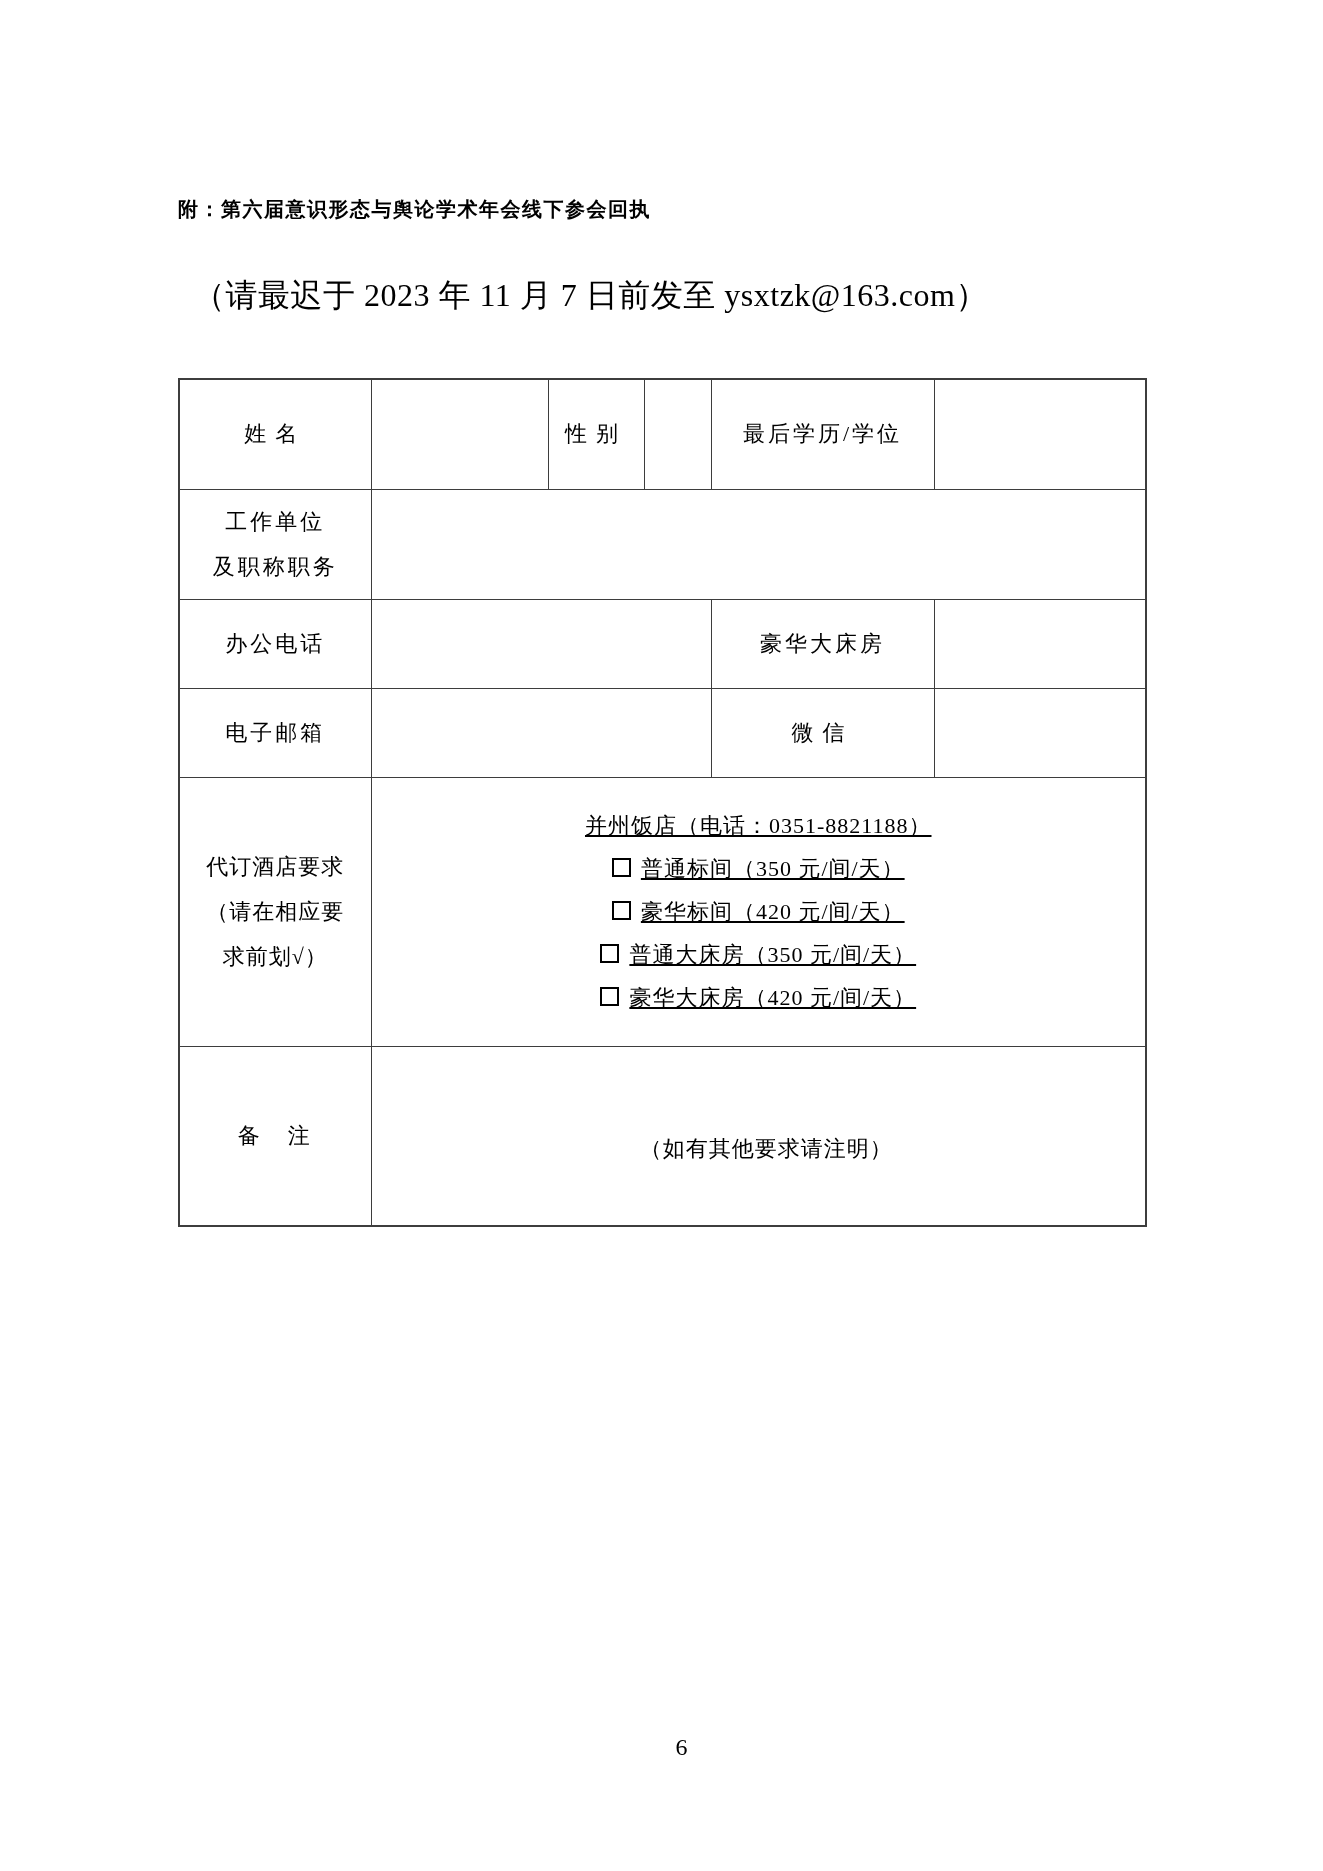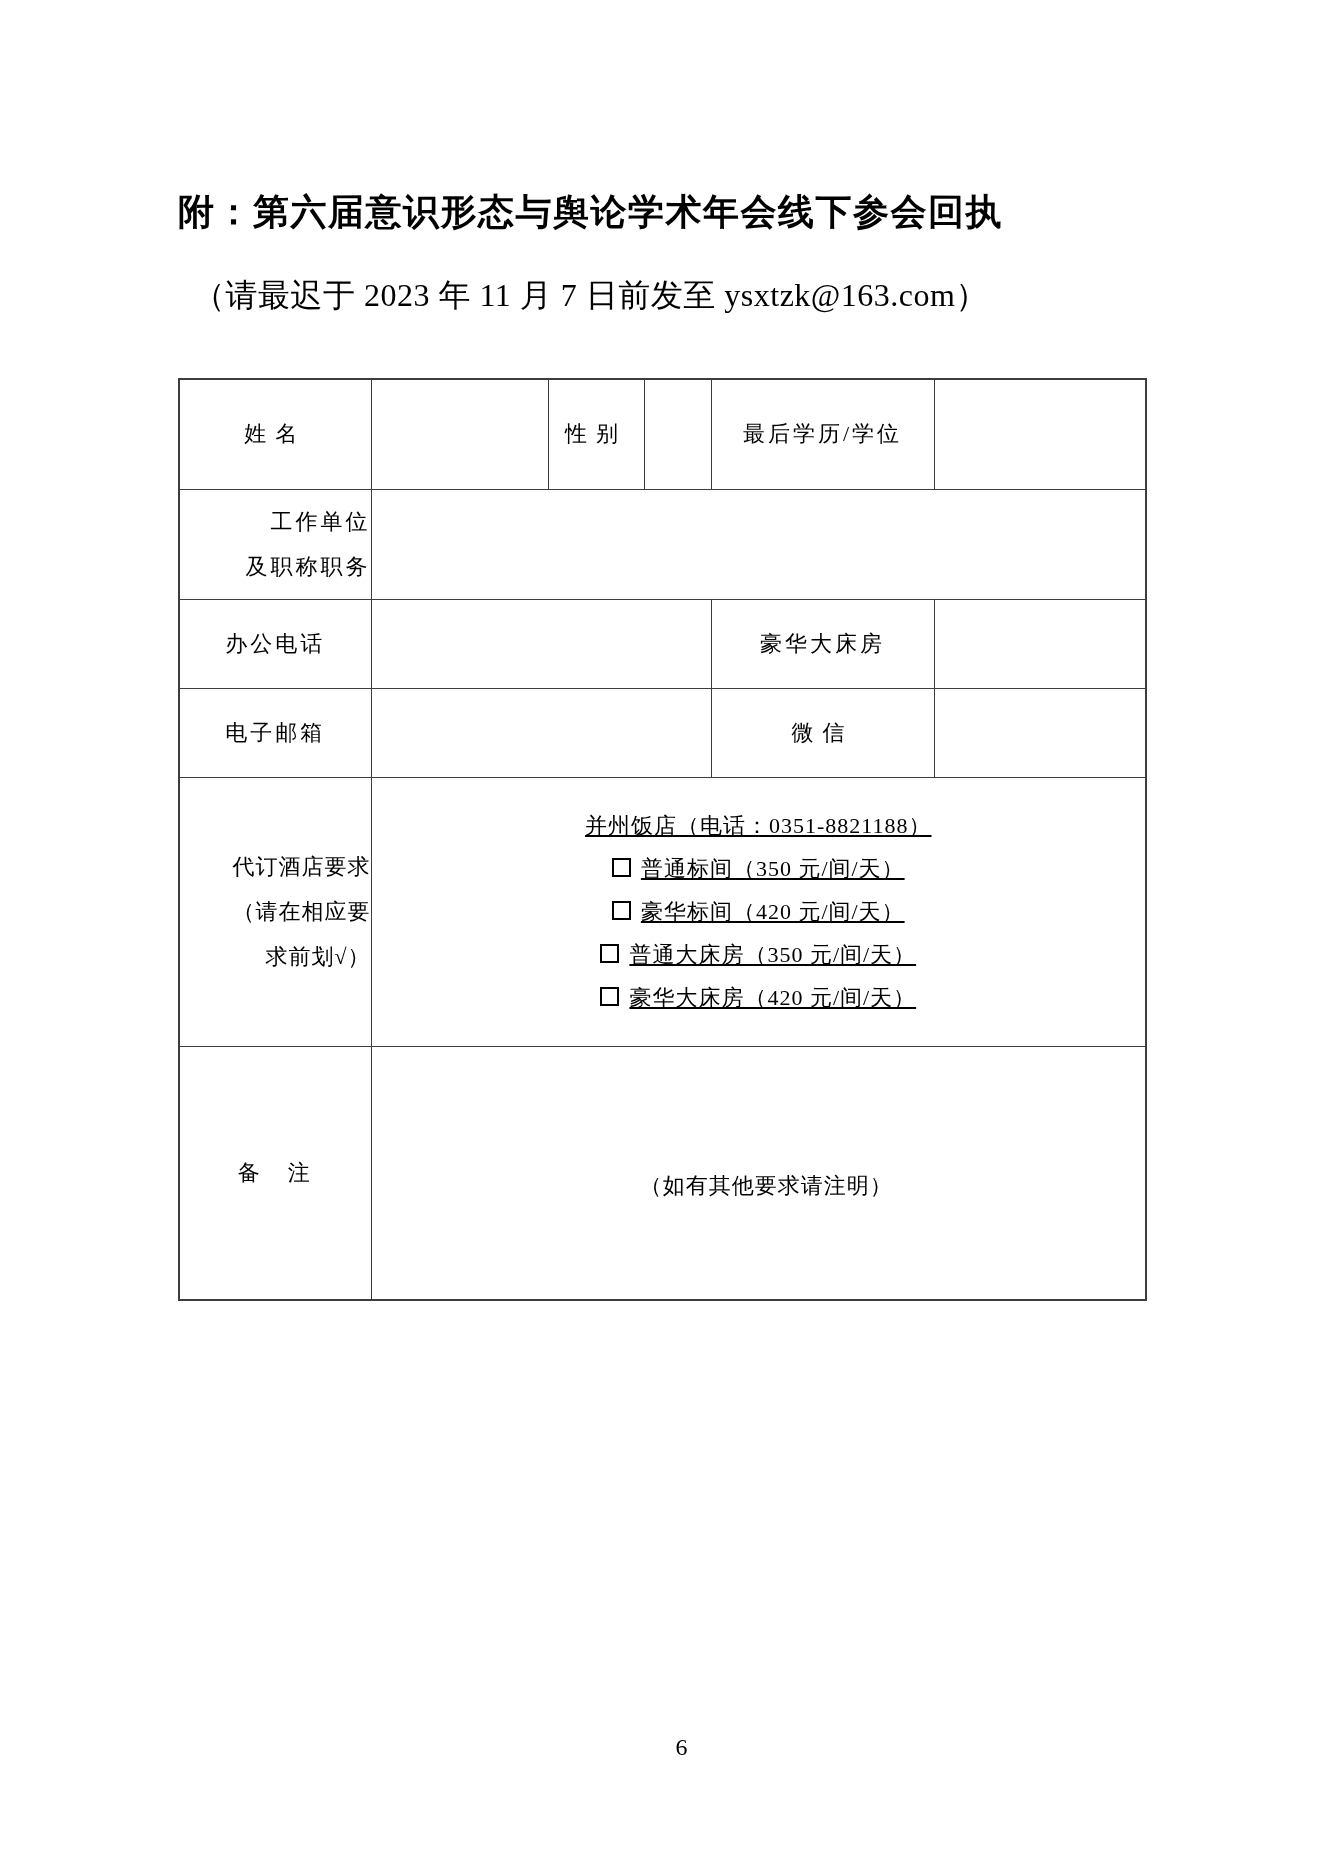--- a/index.html
+++ b/index.html
@@ -2,44 +2,44 @@
 <html><head>
 <meta charset="utf-8">
 <style>
   html,body { margin:0; padding:0; }
   body {
     width:1323px; height:1871px; background:#ffffff; color:#000;
     font-family:"Liberation Serif","DejaVu Serif",serif;
     position:relative; overflow:hidden;
   }
   .doc-title {
-    position:absolute; left:178px; top:188px;
+    position:absolute; left:178px; top:196px;
     font-family:"DejaVu Sans","Liberation Sans",sans-serif;
-    font-weight:bold; font-size:36px; letter-spacing:1.5px; white-space:nowrap;
+    font-weight:bold; font-size:20px; letter-spacing:1.5px; white-space:nowrap;
   }
   .doc-subtitle {
     position:absolute; left:193px; top:274px;
     font-size:32px; letter-spacing:0.5px; white-space:nowrap;
   }
   table.form {
     position:absolute; left:178px; top:378px;
     border-collapse:collapse; table-layout:fixed; width:967px;
     border:2px solid #3d3d3d;
   }
   table.form td {
     border:1px solid #3d3d3d;
     font-size:22px; text-align:center; vertical-align:middle;
     padding:0; overflow:hidden;
   }
   tr.r1 { height:110px;padding-left:40px; } tr.r2 { height:110px; } tr.r3 { height:112px; }
   tr.r4 { height:89px; }  tr.r5 { height:89px; }  tr.r6 { height:269px; }
-  tr.r7 { height:166px; } tr.r8 { height:254px; }
+  tr.r7 { height:166px; } tr.r8 { height:180px; }
   .lbl { letter-spacing:3px; }
   .sp-wide { letter-spacing:9px; }
-  .lbl-line { display:block; line-height:45px; letter-spacing:3px;text-align:right; }
+  .lbl-line { display:block; line-height:45px; letter-spacing:3px; }
   .hotel-cell { text-align:center; vertical-align:middle;text-decoration:underline; }
   .hotel-line { line-height:43px; letter-spacing:1px; white-space:nowrap; }
   .cb {
     display:inline-block; width:15px; height:15px;
     border:2px solid #000; margin-right:10px; vertical-align:-1px;
   }
   td.remark-content { vertical-align:top; text-align:left; }
   .remark-note { padding:26px 0 0 16px; letter-spacing:1px; }
   .page-number {
     position:absolute; left:0; right:0; top:1734px;

